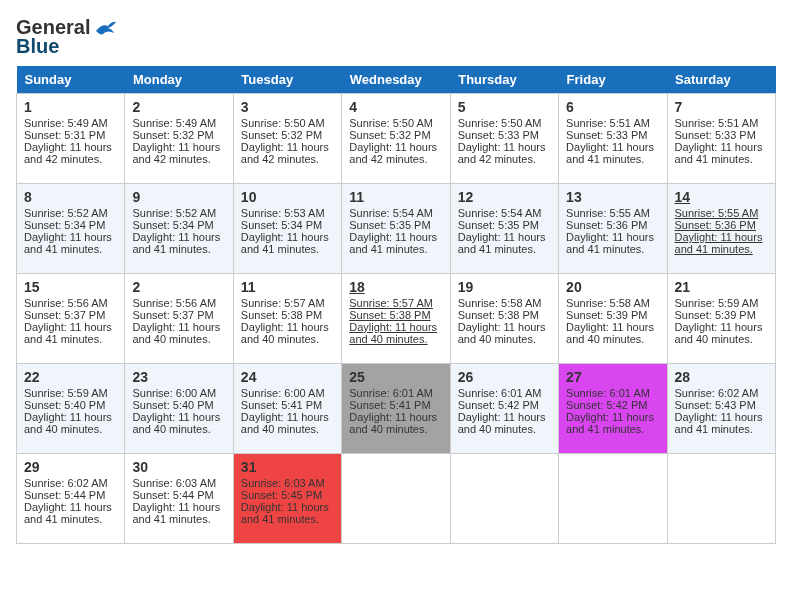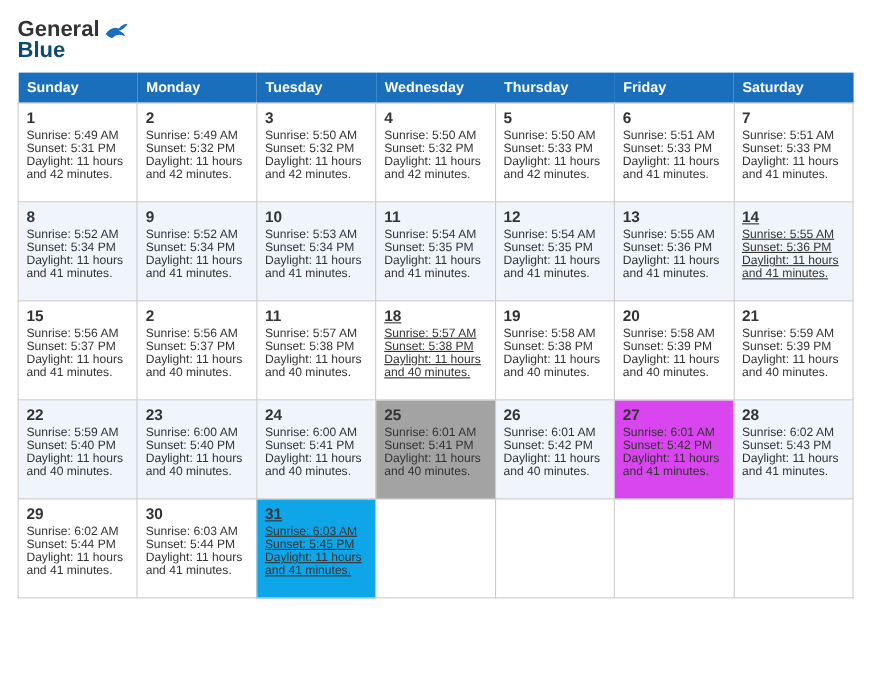--- a/index.html
+++ b/index.html
@@ -132,20 +132,20 @@
         <td style="background: rgb(240, 245, 251);"><span class="day-num">23</span><span>Sunrise: 6:00 AM<br></span><span>Sunset: 5:40 PM<br></span><span>Daylight: 11 hours and 40 minutes.</span></td>
         <td style="background: rgb(240, 245, 251);"><span class="day-num">24</span><span>Sunrise: 6:00 AM<br></span><span>Sunset: 5:41 PM<br></span><span>Daylight: 11 hours and 40 minutes.</span></td>
         <td style="background: #a3a3a3;"><span class="day-num">25</span><span>Sunrise: 6:01 AM<br></span><span>Sunset: 5:41 PM<br></span><span>Daylight: 11 hours and 40 minutes.</span></td>
         <td style="background: rgb(240, 245, 251);"><span class="day-num">26</span><span>Sunrise: 6:01 AM<br></span><span>Sunset: 5:42 PM<br></span><span>Daylight: 11 hours and 40 minutes.</span></td>
         <td style="background: #d946ef;"><span class="day-num">27</span><span>Sunrise: 6:01 AM<br></span><span>Sunset: 5:42 PM<br></span><span>Daylight: 11 hours and 41 minutes.</span></td>
         <td style="background: rgb(240, 245, 251);"><span class="day-num">28</span><span>Sunrise: 6:02 AM<br></span><span>Sunset: 5:43 PM<br></span><span>Daylight: 11 hours and 41 minutes.</span></td>
       </tr>
       <tr class="week-row">
         <td style="background: rgb(255, 255, 255);"><span class="day-num">29</span><span>Sunrise: 6:02 AM<br></span><span>Sunset: 5:44 PM<br></span><span>Daylight: 11 hours and 41 minutes.</span></td>
         <td style="background: rgb(255, 255, 255);"><span class="day-num">30</span><span>Sunrise: 6:03 AM<br></span><span>Sunset: 5:44 PM<br></span><span>Daylight: 11 hours and 41 minutes.</span></td>
-        <td style="background: #0ea5e9; text-decoration: underline;"><span class="day-num">31</span><span>Sunrise: 6:03 AM<br></span><span>Sunset: 5:45 PM<br></span><span>Daylight: 11 hours and 41 minutes.</span></td>
+        <td style="background: #ef4444;"><span class="day-num">31</span><span>Sunrise: 6:03 AM<br></span><span>Sunset: 5:45 PM<br></span><span>Daylight: 11 hours and 41 minutes.</span></td>
         <td class="empty"></td>
         <td class="empty"></td>
         <td class="empty"></td>
         <td class="empty"></td>
       </tr>
     </tbody>
 </table>
 
 </body></html>

